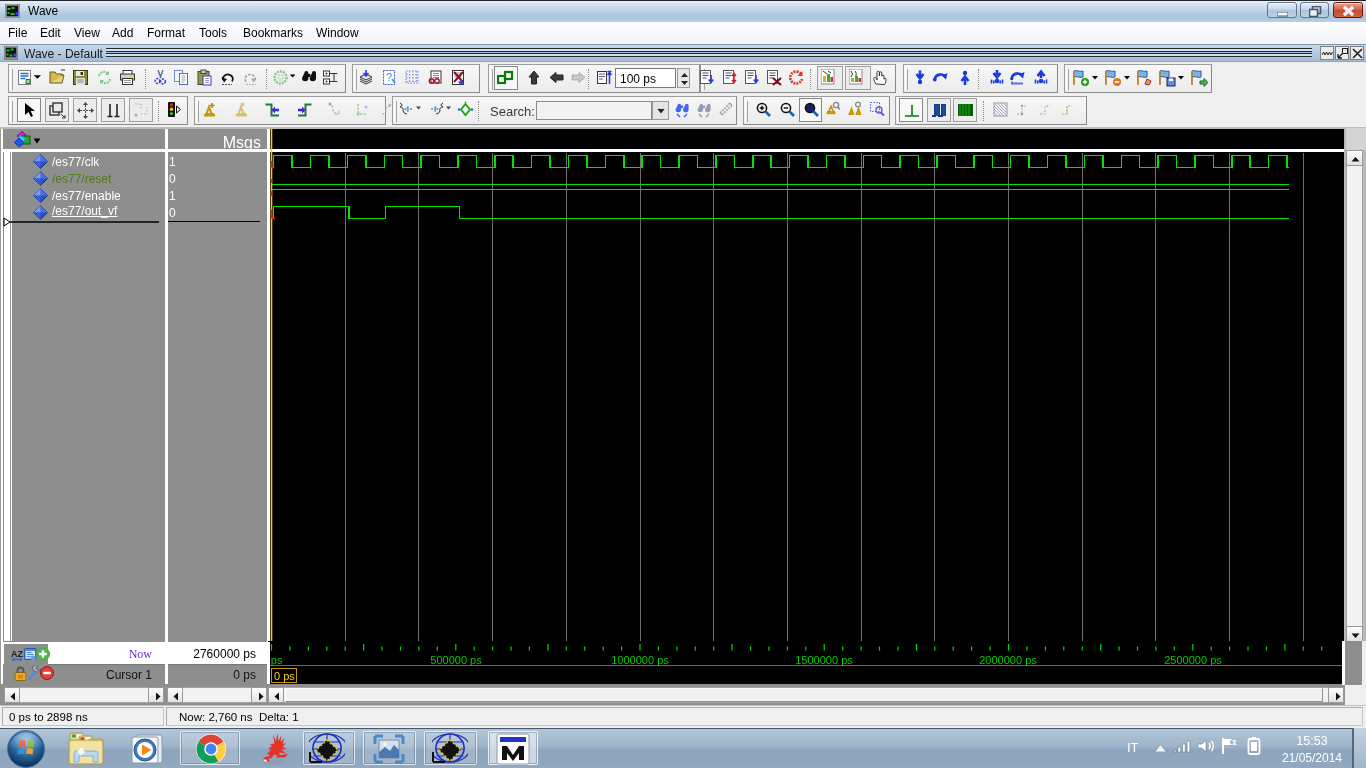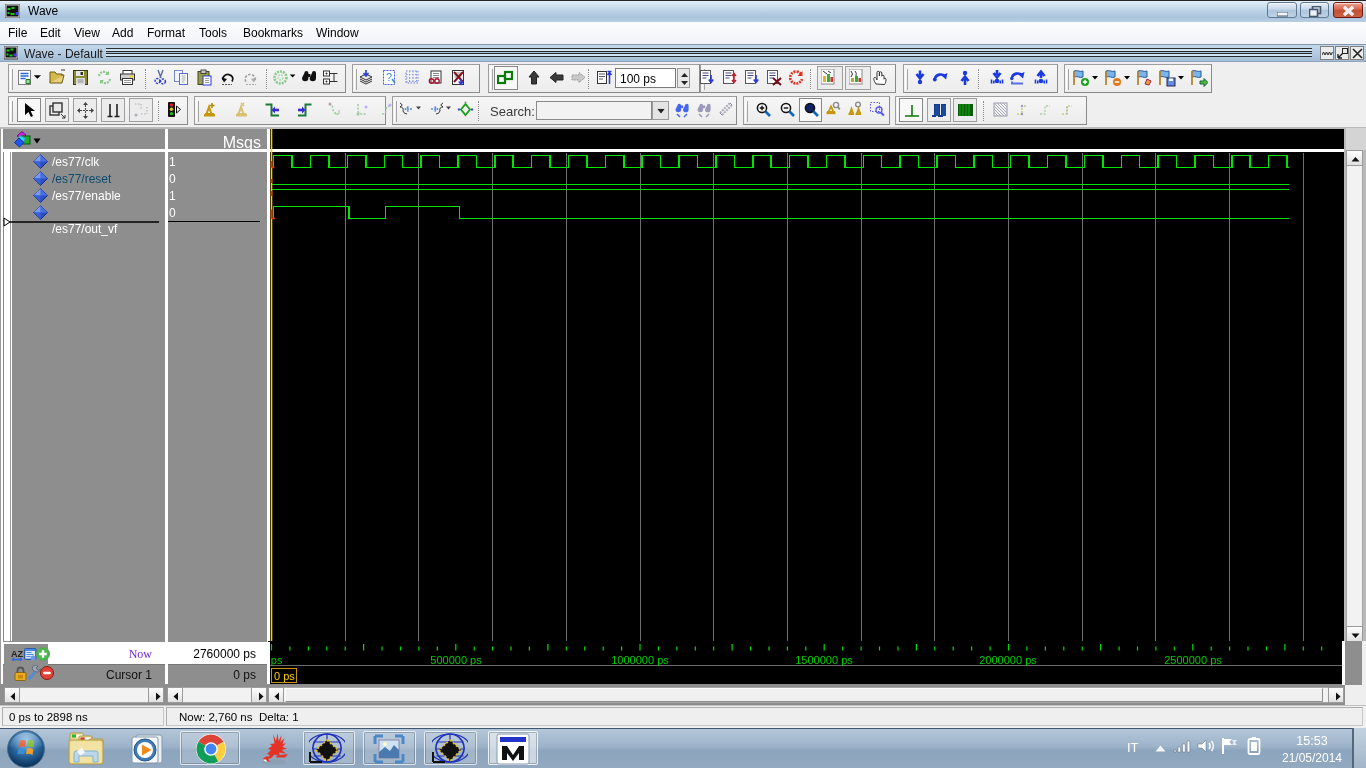--- a/index.html
+++ b/index.html
@@ -558,37 +558,37 @@
       <path d="M0.5 7.5 L7.5 14.5 L7.5 7.5 Z" fill="#3a60d8"></path>
     </svg>
 <div class="txt" style="position:absolute;left:52px;top:155px;font-size:12px;color:#fff;">/es77/clk</div>
 <div class="txt" style="position:absolute;left:169px;top:155px;font-size:12px;color:#fff;">1</div>
 <svg style="position:absolute;left:33px;top:171px;" width="15" height="15" viewBox="0 0 15 15">
       <path d="M7.5 0.5 L14.5 7.5 L7.5 14.5 L0.5 7.5 Z" fill="#2a50c8" stroke="#16307e"></path>
       <path d="M7.5 0.5 L14.5 7.5 L7.5 7.5 Z" fill="#4a70e0"></path>
       <path d="M7.5 0.5 L0.5 7.5 L7.5 7.5 Z" fill="#7a9af0"></path>
       <path d="M0.5 7.5 L7.5 14.5 L7.5 7.5 Z" fill="#3a60d8"></path>
     </svg>
-<div class="txt" style="position:absolute;left:52px;top:172px;font-size:12px;color:#0c4a6e;">/es77/reset</div>
+<div class="txt" style="position:absolute;left:52px;top:172px;font-size:12px;color:#4d7c0f;">/es77/reset</div>
 <div class="txt" style="position:absolute;left:169px;top:172px;font-size:12px;color:#fff;">0</div>
 <svg style="position:absolute;left:33px;top:188px;" width="15" height="15" viewBox="0 0 15 15">
       <path d="M7.5 0.5 L14.5 7.5 L7.5 14.5 L0.5 7.5 Z" fill="#2a50c8" stroke="#16307e"></path>
       <path d="M7.5 0.5 L14.5 7.5 L7.5 7.5 Z" fill="#4a70e0"></path>
       <path d="M7.5 0.5 L0.5 7.5 L7.5 7.5 Z" fill="#7a9af0"></path>
       <path d="M0.5 7.5 L7.5 14.5 L7.5 7.5 Z" fill="#3a60d8"></path>
     </svg>
 <div class="txt" style="position:absolute;left:52px;top:189px;font-size:12px;color:#fff;">/es77/enable</div>
 <div class="txt" style="position:absolute;left:169px;top:189px;font-size:12px;color:#fff;">1</div>
 <svg style="position:absolute;left:33px;top:205px;" width="15" height="15" viewBox="0 0 15 15">
       <path d="M7.5 0.5 L14.5 7.5 L7.5 14.5 L0.5 7.5 Z" fill="#2a50c8" stroke="#16307e"></path>
       <path d="M7.5 0.5 L14.5 7.5 L7.5 7.5 Z" fill="#4a70e0"></path>
       <path d="M7.5 0.5 L0.5 7.5 L7.5 7.5 Z" fill="#7a9af0"></path>
       <path d="M0.5 7.5 L7.5 14.5 L7.5 7.5 Z" fill="#3a60d8"></path>
     </svg>
-<div class="txt" style="position:absolute;left:52px;top:222px;font-size:12px;color:#fff;">/es77/out_vf</div>
+<div class="txt" style="position:absolute;left:52px;top:204px;font-size:12px;color:#fff;text-decoration:underline;">/es77/out_vf</div>
 <div class="txt" style="position:absolute;left:169px;top:206px;font-size:12px;color:#fff;">0</div>
 <svg style="position:absolute;left:3px;top:217px;" width="157" height="10" viewBox="0 0 157 10">
       <path d="M1 1 L1 9 L7 5 Z" fill="none" stroke="#000"></path>
       <path d="M7 5 H156" stroke="#000" stroke-width="1.4"></path>
     </svg>
 <div style="position:absolute;left:168px;top:221px;width:92px;height:1px;background:#000;"></div>
 <svg style="position:absolute;left:270px;top:129px;" width="1074" height="512" viewBox="0 0 1074 512">
       <line x1="75.2" y1="24" x2="75.2" y2="512" stroke="#6f6f6f" stroke-width="1" shape-rendering="crispEdges"></line>
       <line x1="148.9" y1="24" x2="148.9" y2="512" stroke="#6f6f6f" stroke-width="1" shape-rendering="crispEdges"></line>
       <line x1="222.6" y1="24" x2="222.6" y2="512" stroke="#6f6f6f" stroke-width="1" shape-rendering="crispEdges"></line>

